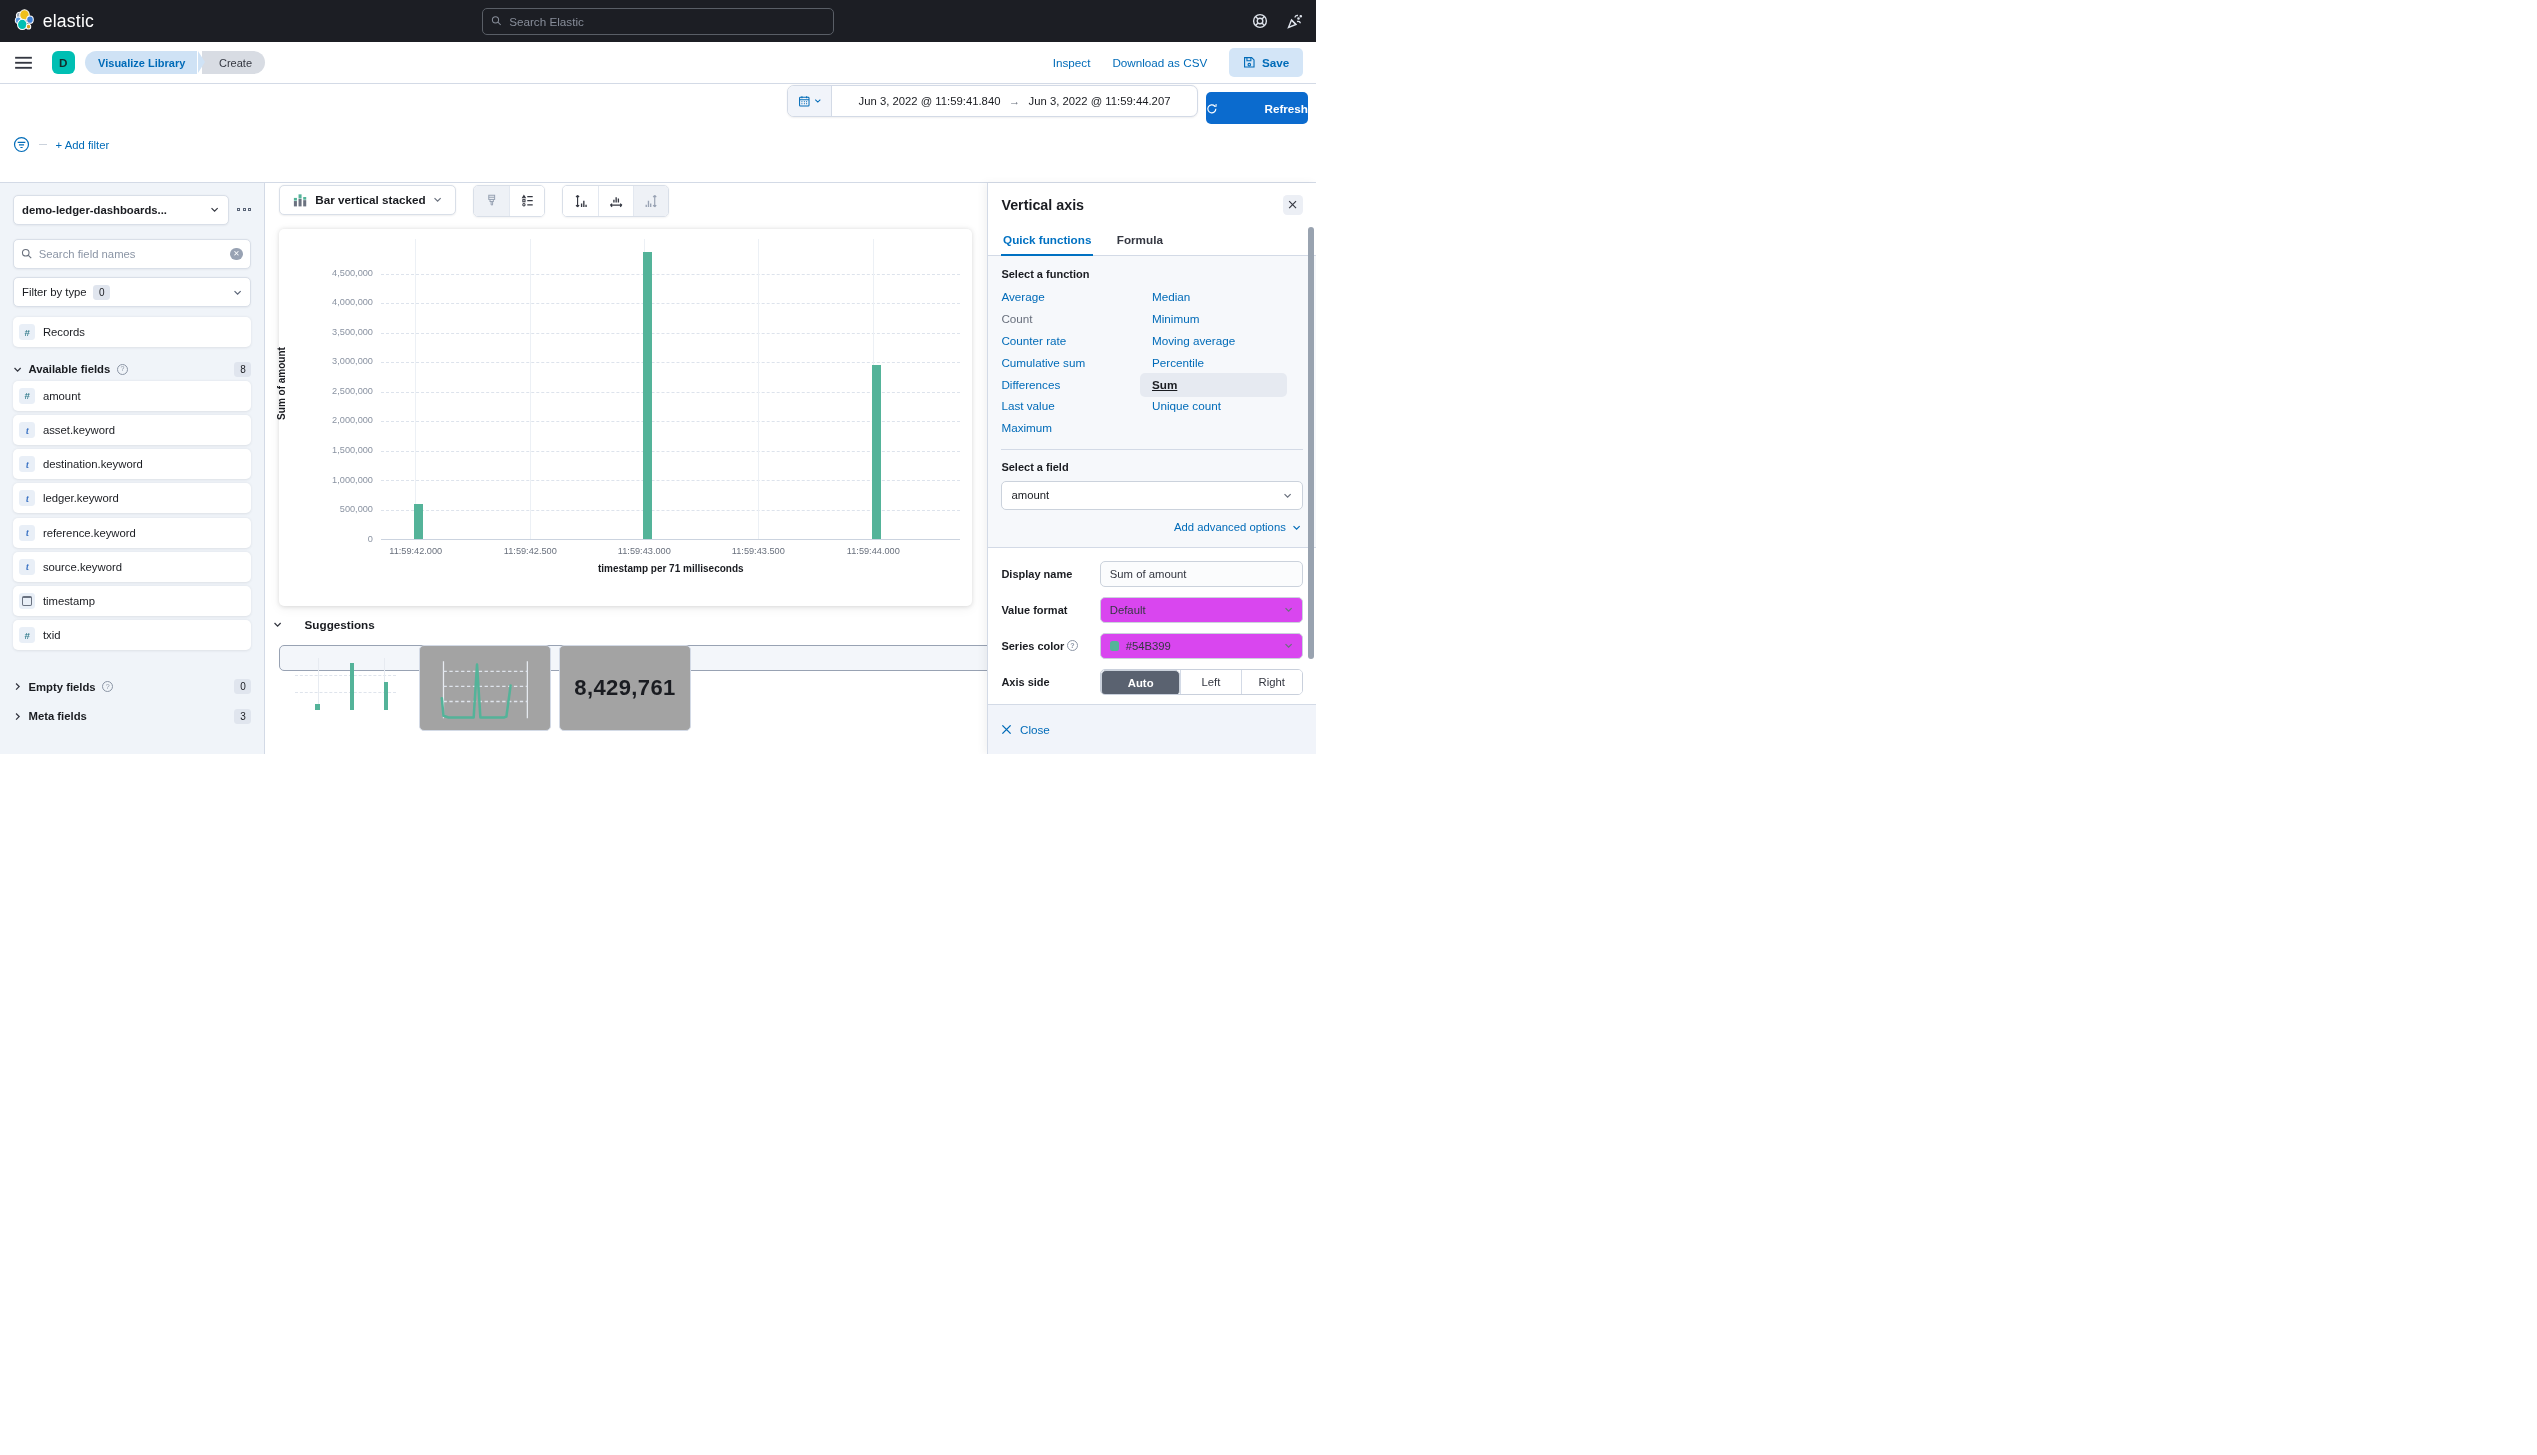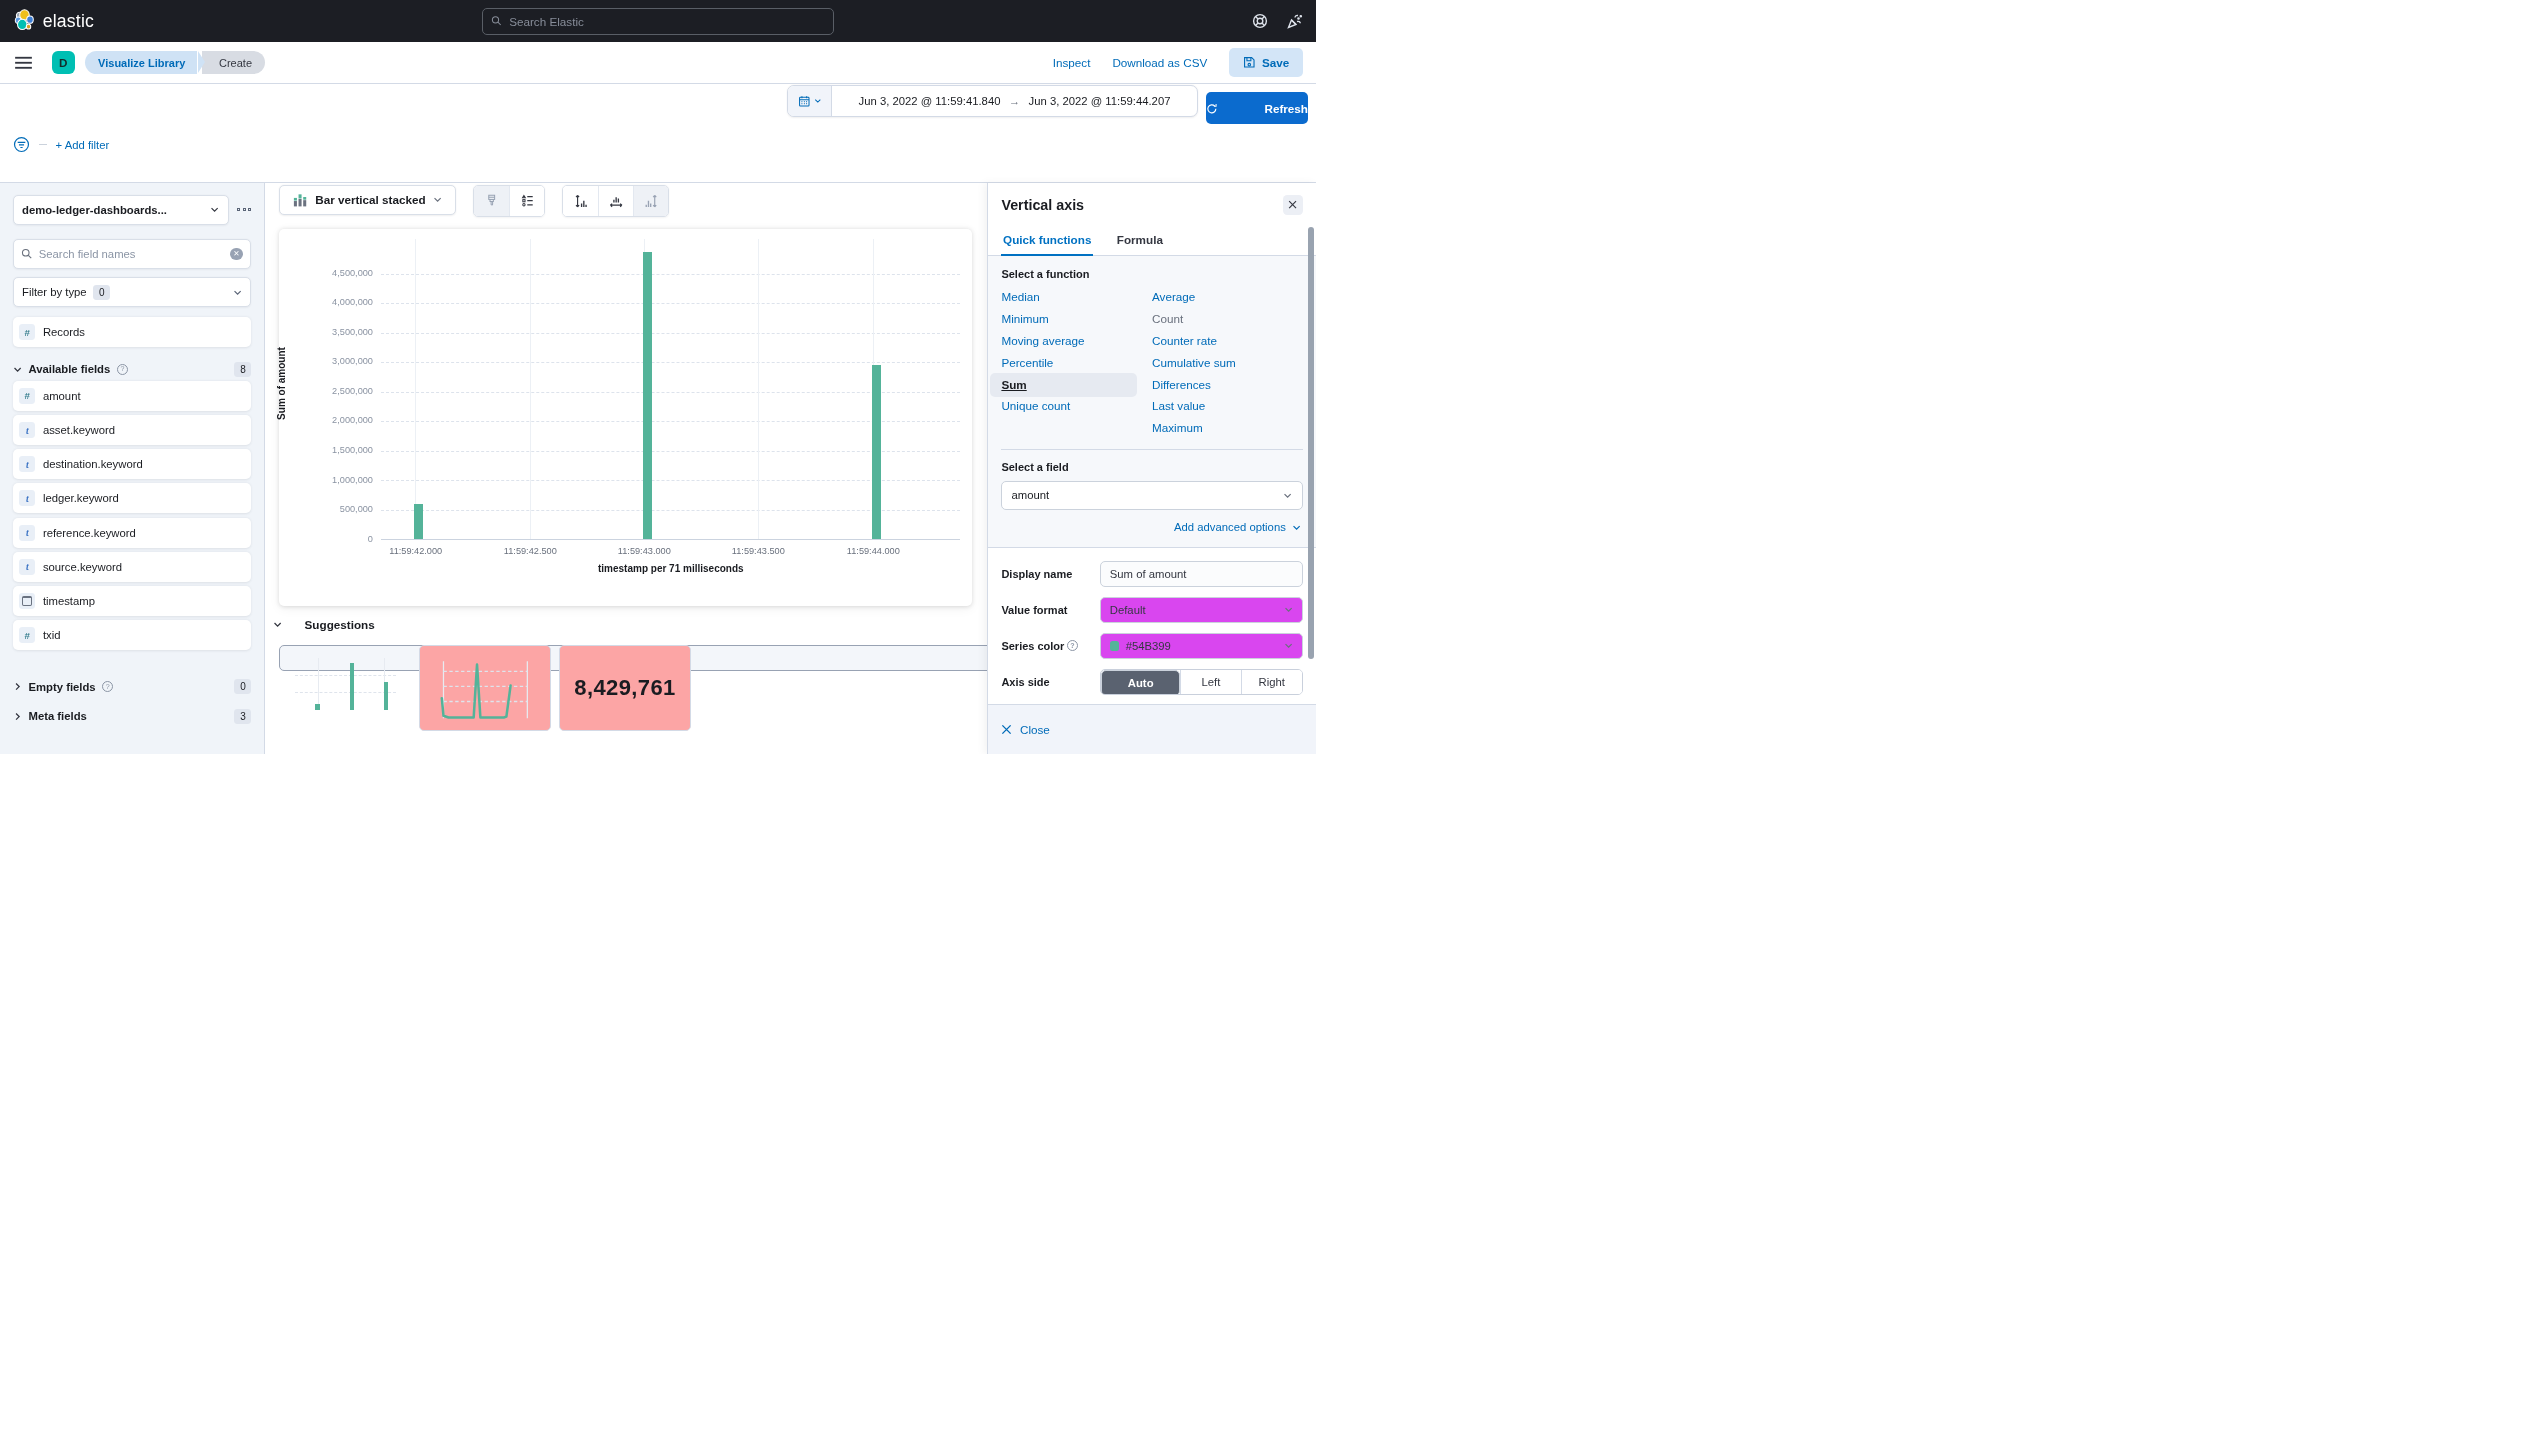--- a/index.html
+++ b/index.html
@@ -110,21 +110,21 @@
   .bar{position:absolute;bottom:0;width:8.4px}
   .ytick{position:absolute;right:0;width:84px;text-align:right;font-size:9.2px;color:#8A93A2}
   .ylabels{position:absolute;left:6.7px;top:10px;width:87px;height:300px}
   .xtick{position:absolute;width:76px;text-align:center;font-size:9.2px;color:#69707D;top:307px}
   .ylabel{position:absolute;left:-52px;top:149px;width:109px;text-align:center;transform:rotate(-90deg);
           font-size:10px;font-weight:700;color:var(--darker)}
   .xlabel{position:absolute;left:102px;top:334px;width:579px;text-align:center;font-size:10px;font-weight:700;color:var(--darker)}
 
   .sug-head{position:absolute;left:8.4px;top:435px;display:flex;align-items:center;gap:22px;cursor:pointer}
   .sug-head .t{font-weight:700;font-size:11.7px;color:var(--darker)}
-  .sug-card{position:absolute;top:462px;width:132px;height:86px;background:#fca5a5;border:0.8px solid #D3DAE6;border-radius:5px;cursor:pointer}
+  .sug-card{position:absolute;top:462px;width:132px;height:86px;background:#a3a3a3;border:0.8px solid #D3DAE6;border-radius:5px;cursor:pointer}
   .sug-card.sel{background:#F3F6FA;border-color:#98A2B3}
   .mini{position:absolute;left:15px;top:11.7px;width:101px;height:52px}
   .mini .mb-grid{position:absolute;left:0;right:0;height:0;border-top:1.3px dashed #DFE4EC}
   .mini .mv{position:absolute;top:0;bottom:0;width:1.3px;background:#E7EBF1}
   .mbar{position:absolute;bottom:0;width:4.2px}
   .sug-label{position:absolute;bottom:7.6px;left:0;width:100%;text-align:center;font-size:10px;font-weight:700;color:var(--darker)}
   .metric-num{position:absolute;left:0;top:28.5px;width:100%;text-align:center;font-size:22px;font-weight:700;color:var(--darker);letter-spacing:0.4px}
 
   
   .panel{position:absolute;left:987px;top:0;width:329px;height:571px;background:#fff;border-left:0.8px solid var(--border);
@@ -510,35 +510,35 @@
     </div>
     <div class="p-tabs">
       <div class="p-tab active">Quick functions</div>
       <div class="p-tab">Formula</div>
     </div>
 
     <div class="p-section">
       <div class="sec-label">Select a function</div>
       <div class="fn-cols">
         <div class="fn-col">
-            <div class="fn link">Median</div>
-            <div class="fn link">Minimum</div>
-            <div class="fn link">Moving average</div>
-            <div class="fn link">Percentile</div>
-            <div class="fn selected">Sum</div>
-            <div class="fn link">Unique count</div>
-          </div>
-        <div class="fn-col">
             <div class="fn link">Average</div>
             <div class="fn muted">Count</div>
             <div class="fn link">Counter rate</div>
             <div class="fn link">Cumulative sum</div>
             <div class="fn link">Differences</div>
             <div class="fn link">Last value</div>
             <div class="fn link">Maximum</div>
+          </div>
+        <div class="fn-col">
+            <div class="fn link">Median</div>
+            <div class="fn link">Minimum</div>
+            <div class="fn link">Moving average</div>
+            <div class="fn link">Percentile</div>
+            <div class="fn selected">Sum</div>
+            <div class="fn link">Unique count</div>
           </div>
       </div>
       <div class="p-div"></div>
       <div style="padding-top:11px" class="sec-label">Select a field</div>
       <div class="field-select">
         <span>amount</span>
         <svg width="9.2" height="9.2" viewBox="0 0 12 12" fill="none" stroke="#69707D" stroke-width="1.6">
             <path d="M2 4l4 4 4-4"></path>
           </svg>
       </div>

